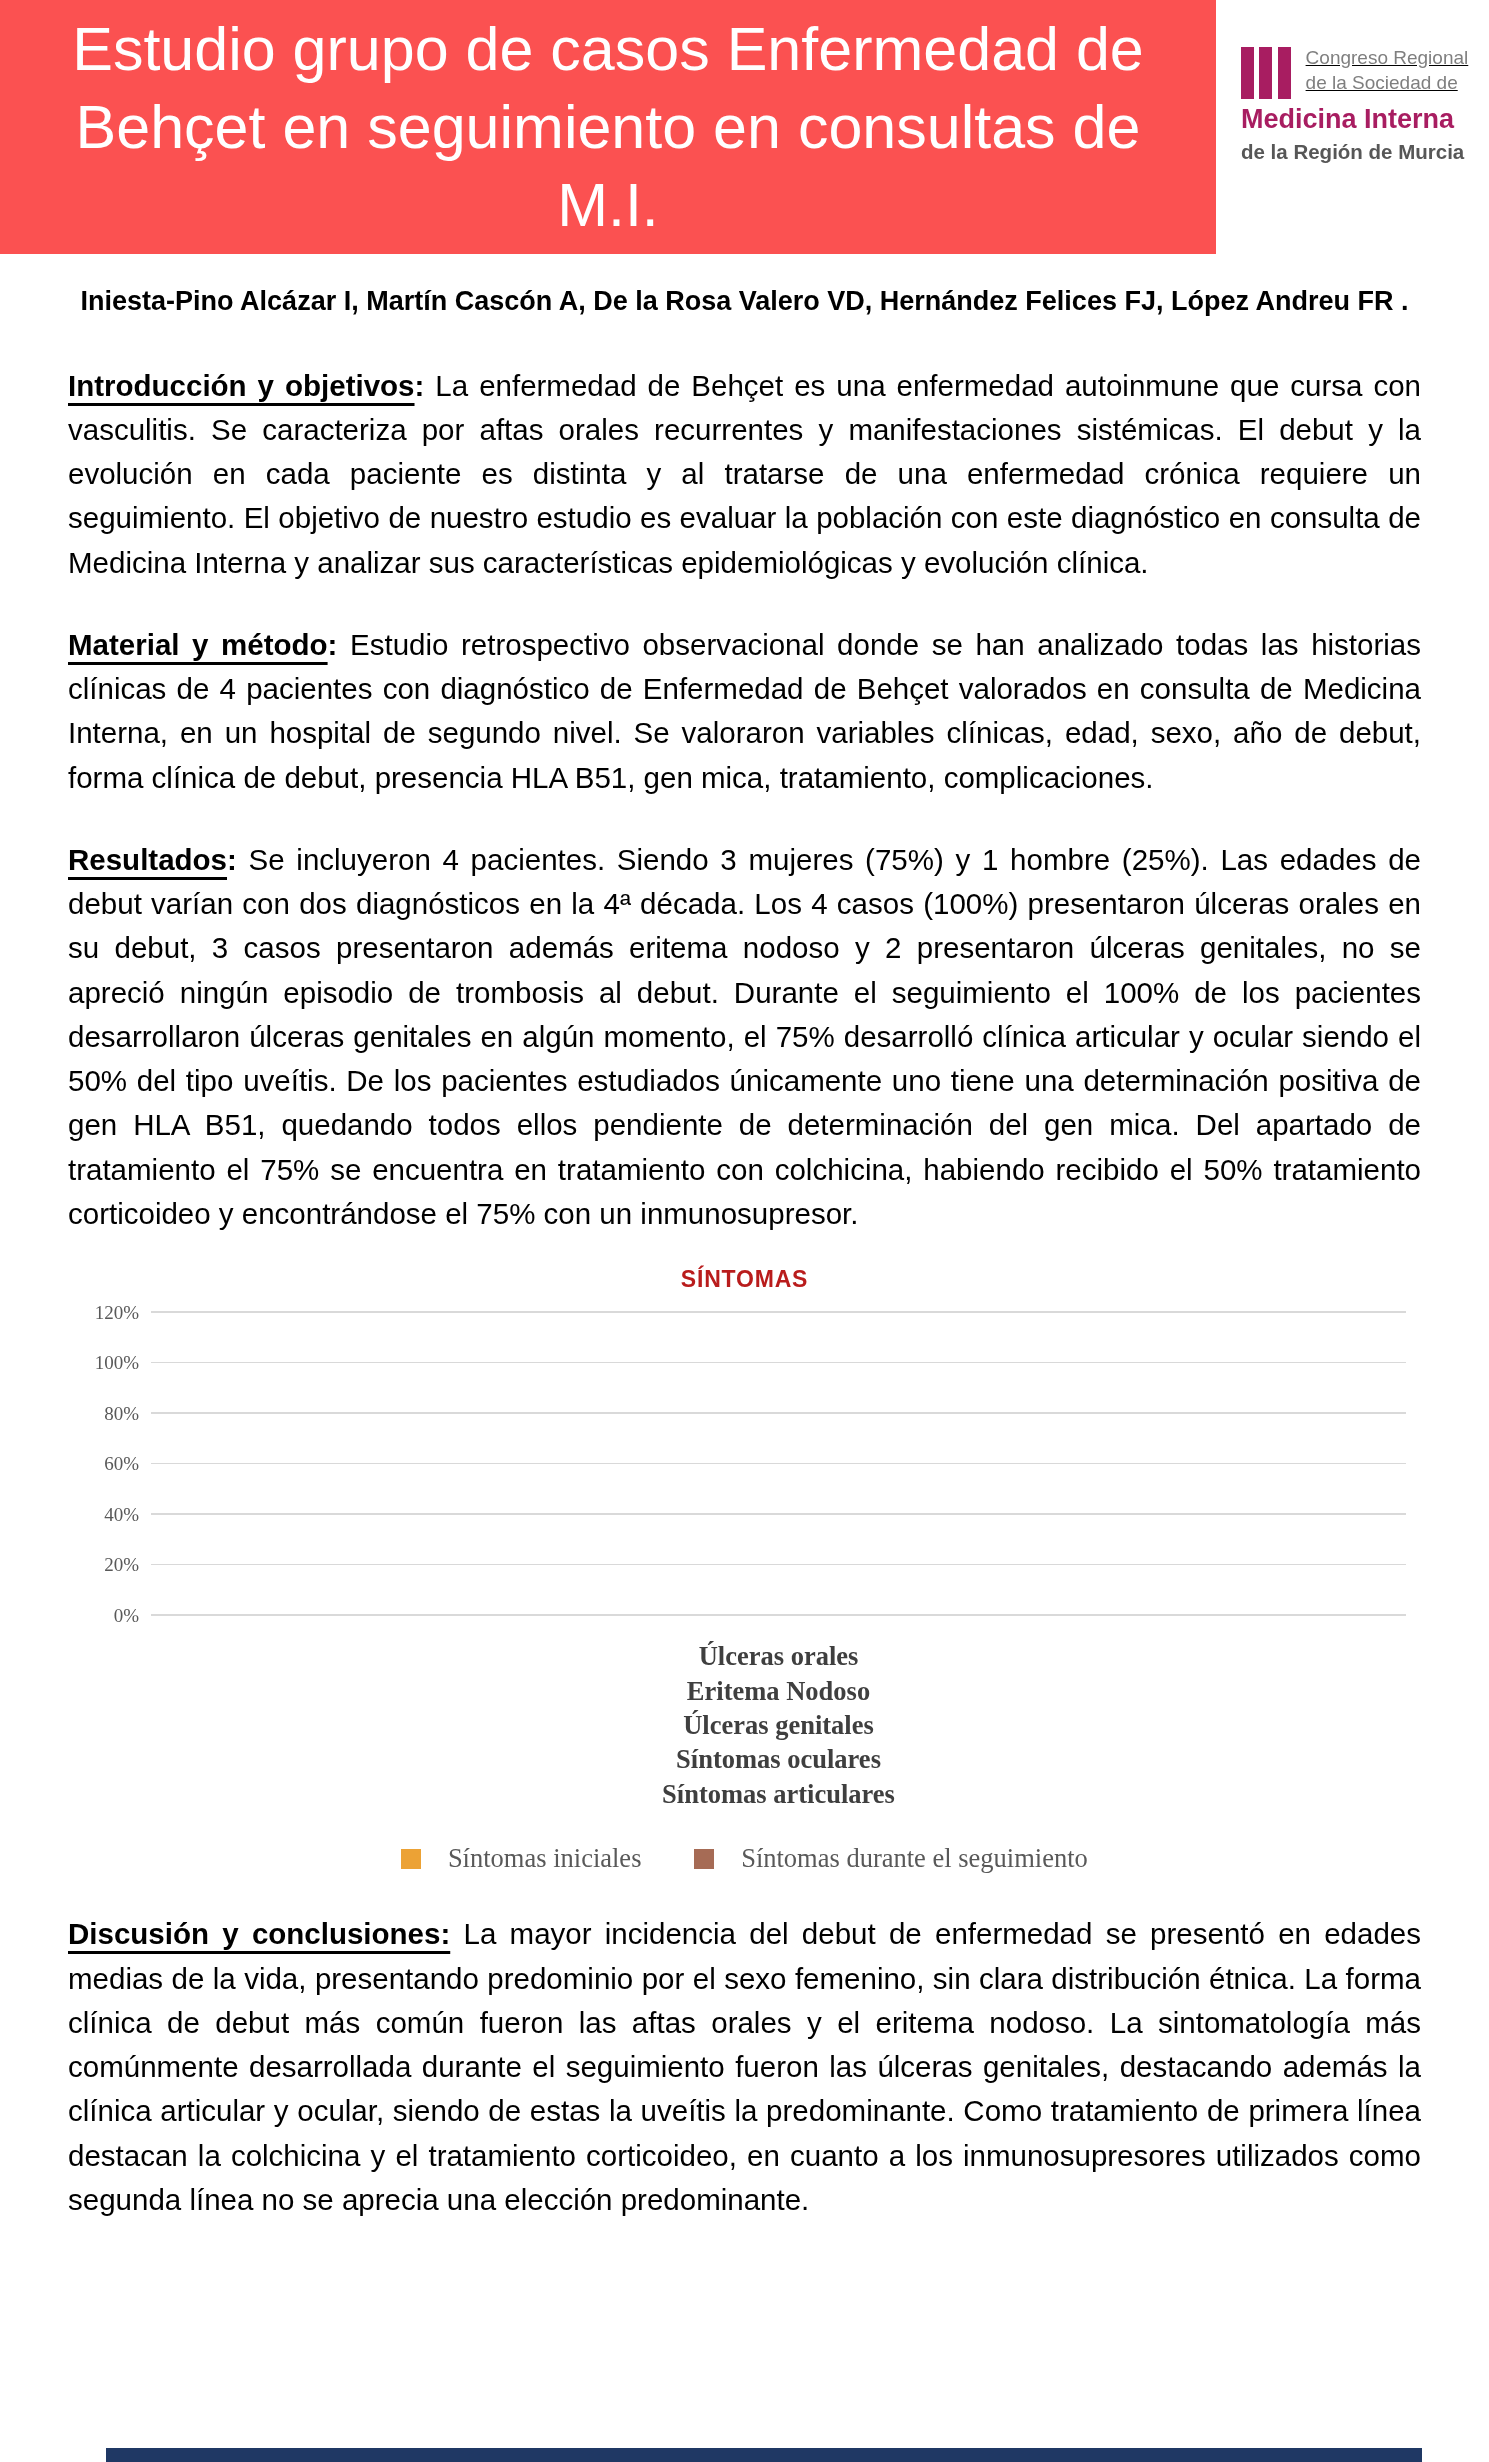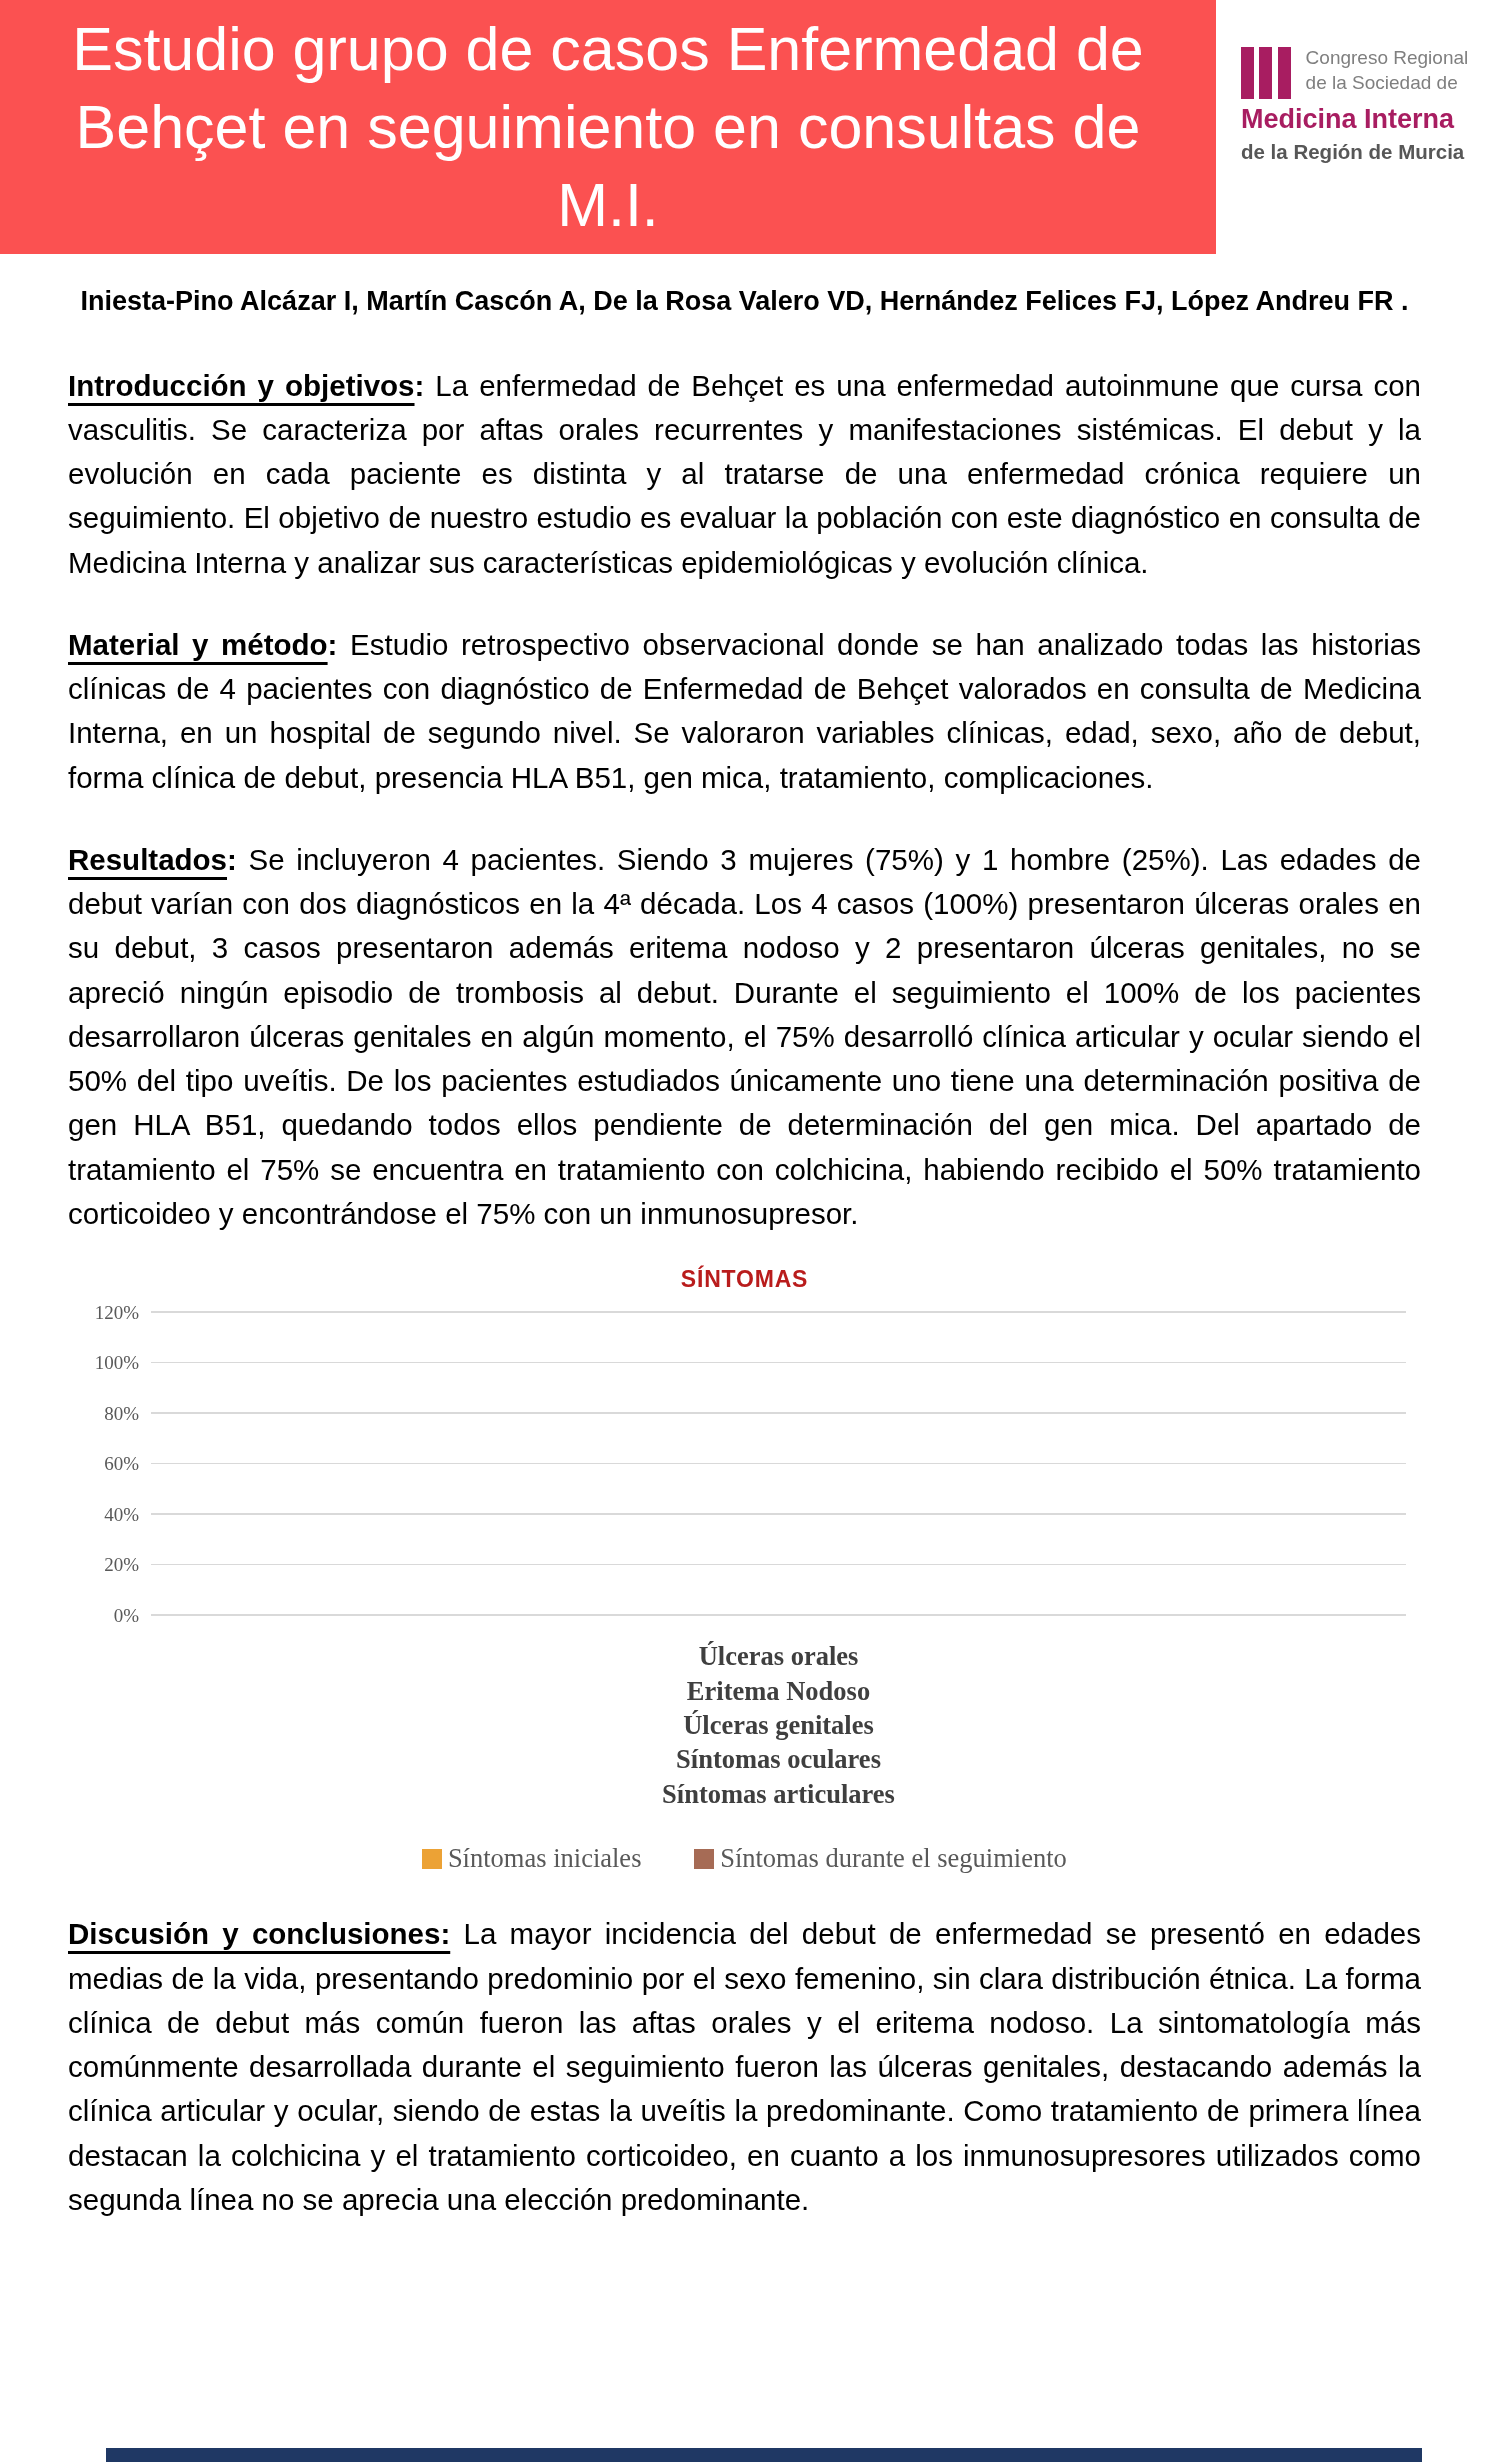--- a/index.html
+++ b/index.html
@@ -21,21 +21,21 @@
   }
   .banner h1{
     margin:0;padding:0 27px;
     font-size:61px;line-height:1.28;font-weight:400;
     color:#ffffff;text-align:center;
   }
   .logo{
     position:absolute;top:45px;right:12px;width:236px;
     text-align:left;line-height:1.2;
   }
-  .logo-top{display:flex;align-items:flex-start;gap:15px;}
+  .logo-top{display:flex;align-items:flex-start;gap:15px;text-decoration:underline;}
   .logo-bars{display:flex;gap:5.3px;padding-top:1.5px;}
   .logo-bars i{display:block;width:13px;height:52px;background:var(--accent,#A81D61);}
   .logo-lines{display:flex;flex-direction:column;gap:3px;padding-top:1.5px;
     font-size:19px;color:#7F7F7F;}
   .logo-main{margin-top:4.5px;font-size:27px;font-weight:700;color:var(--accent,#A81D61);}
   .logo-sub{margin-top:4.5px;font-size:20.5px;font-weight:600;color:#575757;}
 
   
   .authors-block{margin:23px 53px 0;text-align:center;}
   .authors-block p{margin:0;font-size:27px;font-weight:700;line-height:1.8;color:#000;}
@@ -77,21 +77,21 @@
   }
   .cat{
     flex:1;text-align:center;
     font-family:"Liberation Serif", serif;font-weight:700;
     font-size:26.5px;line-height:1.3;color:#3F3F3F;
   }
   .legend{
     display:flex;justify-content:center;align-items:center;gap:53px;
     margin-top:32px;
   }
-  .legend-item{display:flex;align-items:center;gap:6px;}
+  .legend-item{display:flex;align-items:center;gap:27px;}
   .legend-swatch{width:19.7px;height:19.7px;}
   .legend-label{
     font-family:"Liberation Serif", serif;font-size:26.5px;color:#595959;
   }
 
   
   .footer-bar{
     position:absolute;bottom:0;left:106px;width:1316px;height:14.4px;
     background:var(--footer,#1F3864);
   }

